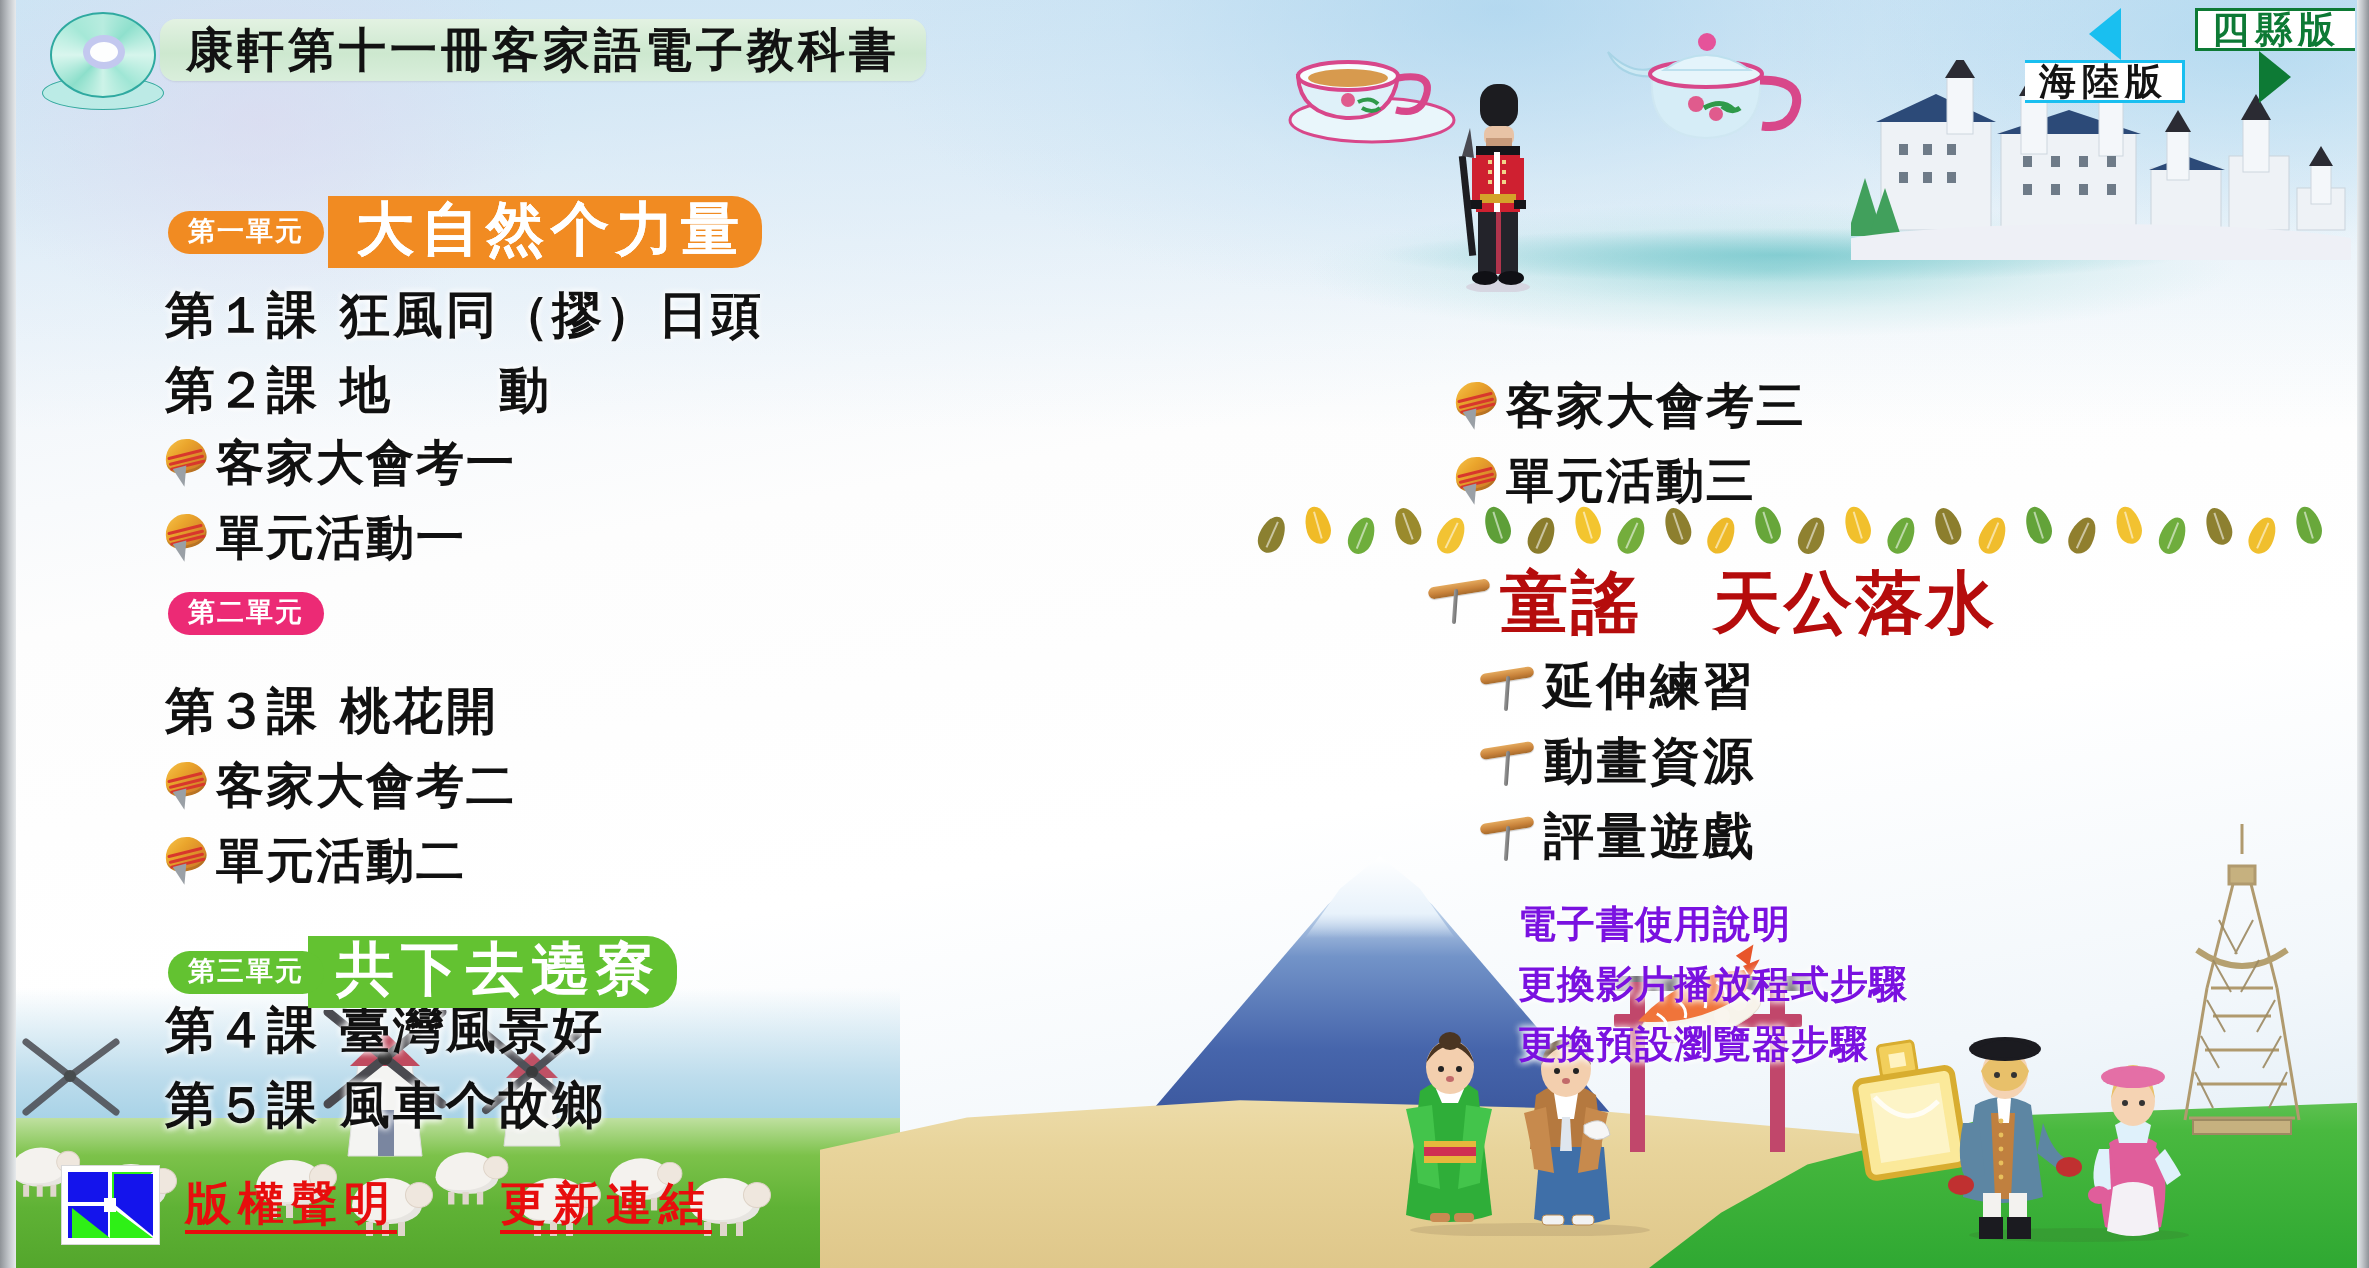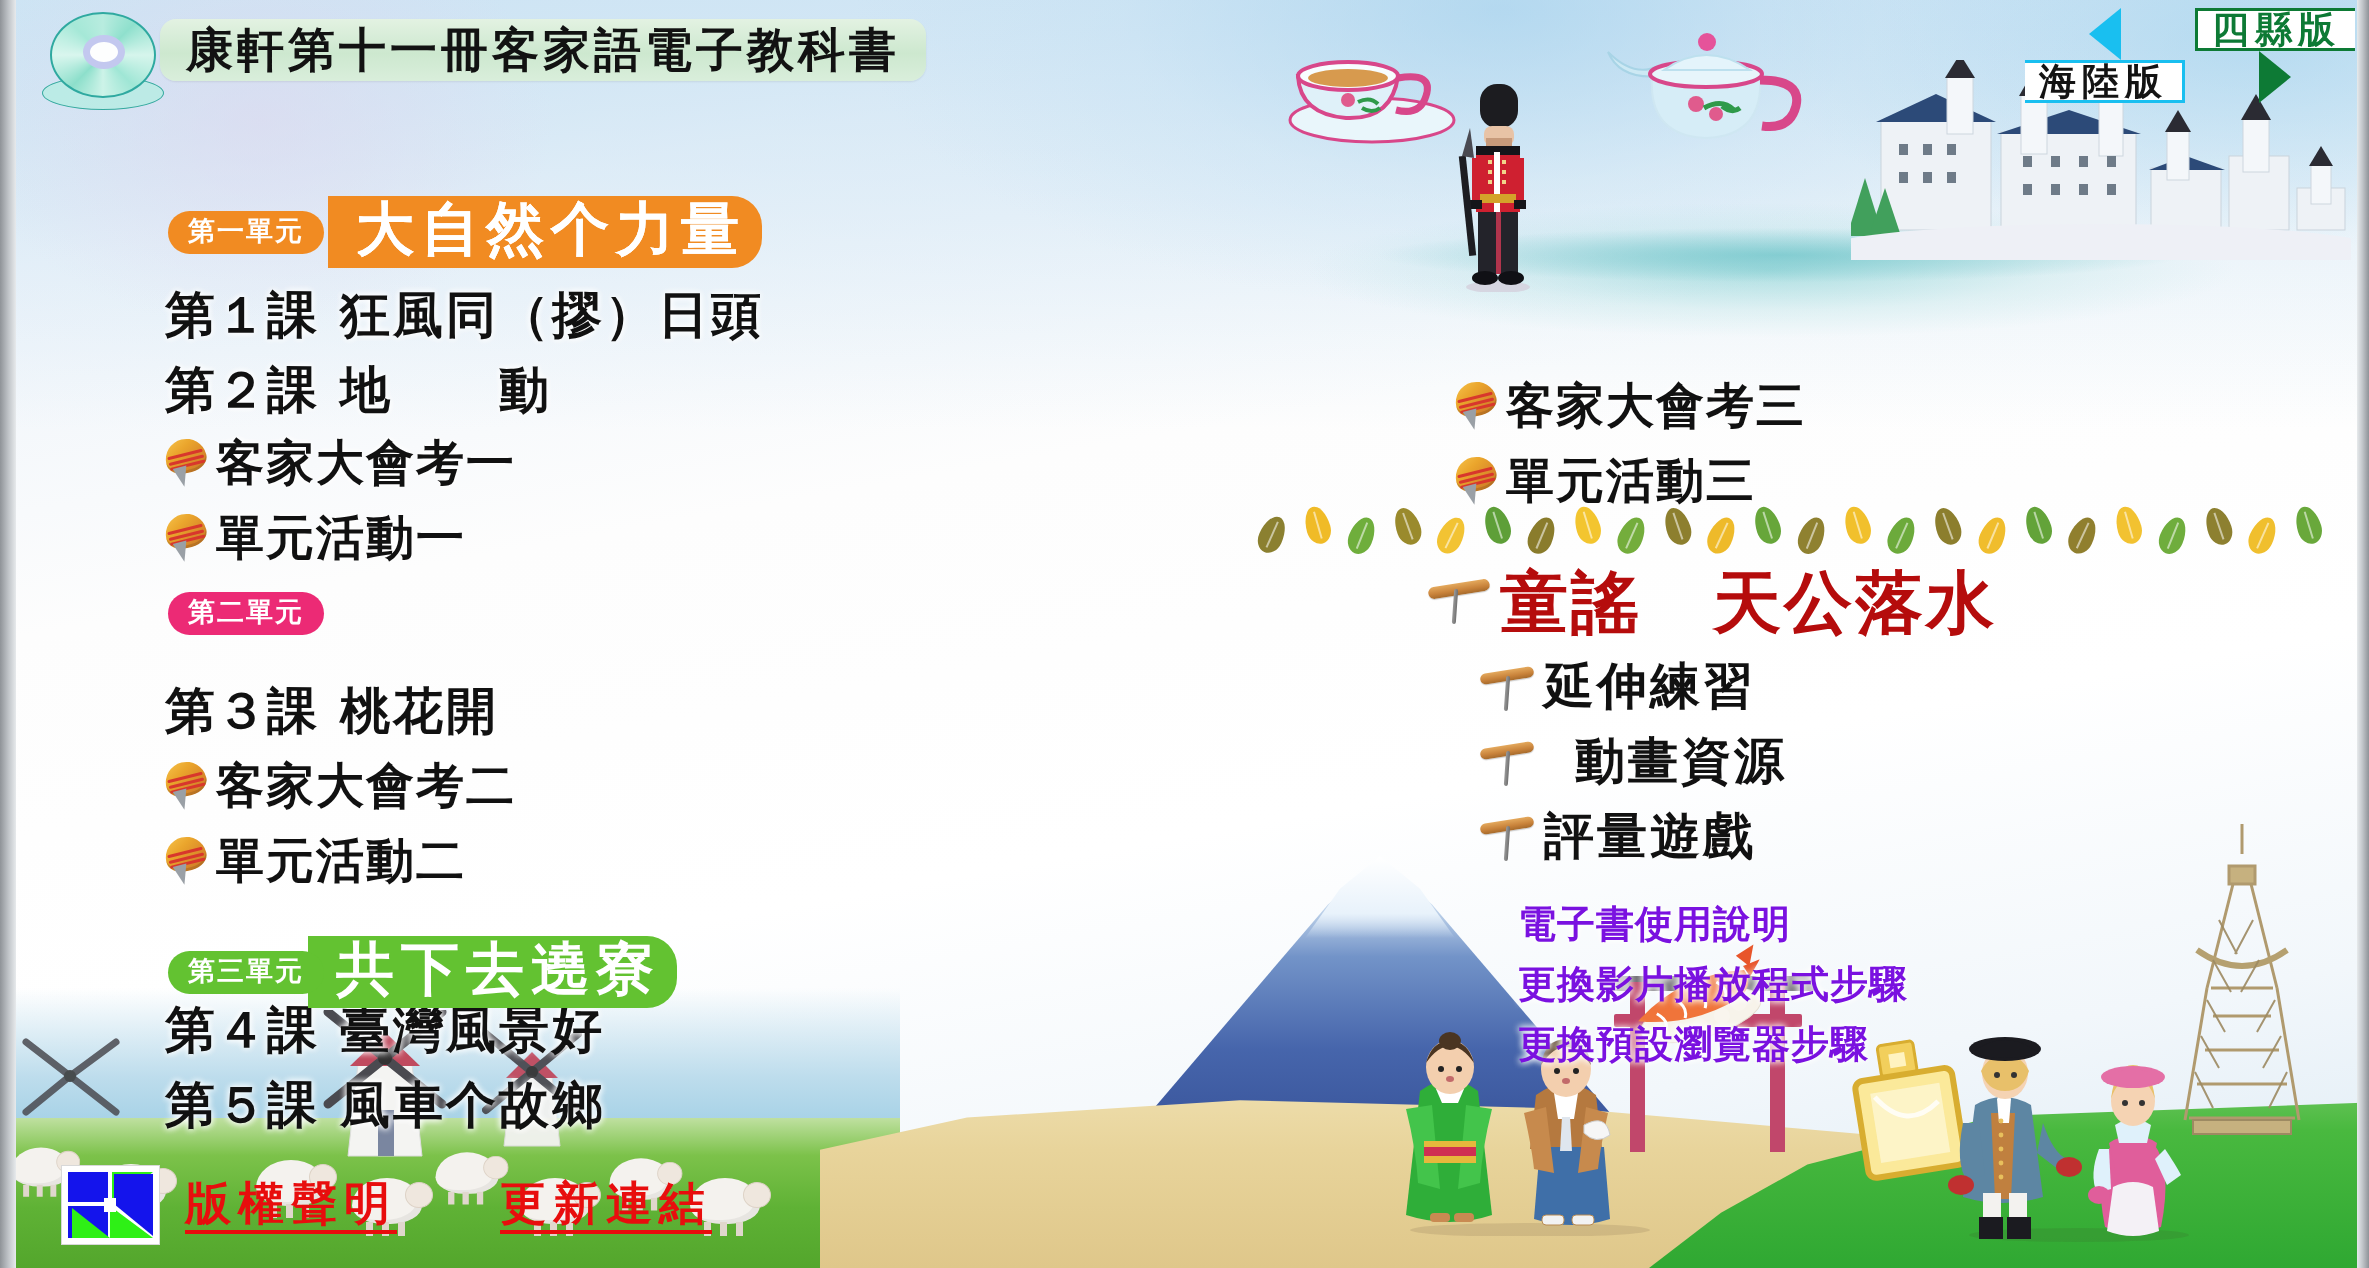--- a/index.html
+++ b/index.html
@@ -661,21 +661,21 @@
     <span id="song-text">童謠　天公落水</span>
   </div>
 
   <div class="res-row" style="left:1480px; top:660px;">
     <span class="copter-icon">
         <span class="wing"></span>
         <span class="stick"></span>
       </span>
     <span>延伸練習</span>
   </div>
-  <div class="res-row" style="left:1480px; top:735px;gap:31px;">
+  <div class="res-row" style="left:1480px; top:735px;">
     <span class="copter-icon">
         <span class="wing"></span>
         <span class="stick"></span>
       </span>
     <span>動畫資源</span>
   </div>
   <div class="res-row" style="left:1480px; top:810px;">
     <span class="copter-icon">
         <span class="wing"></span>
         <span class="stick"></span>

